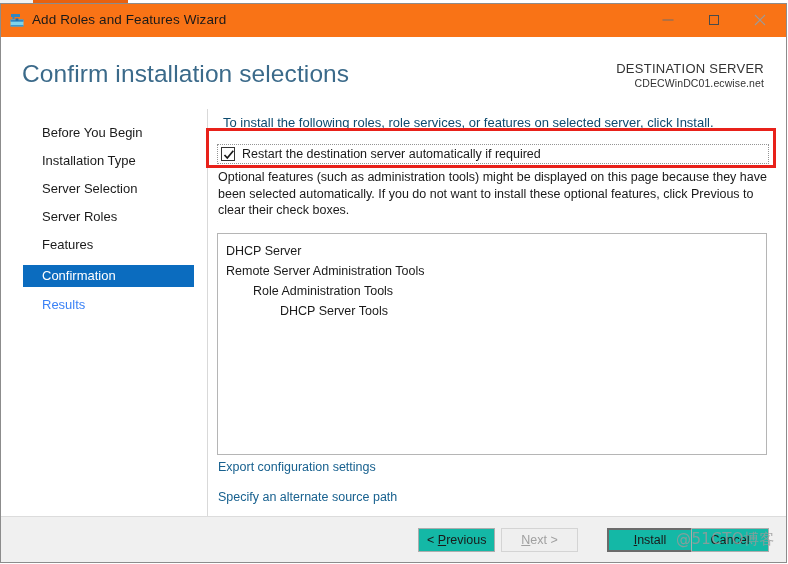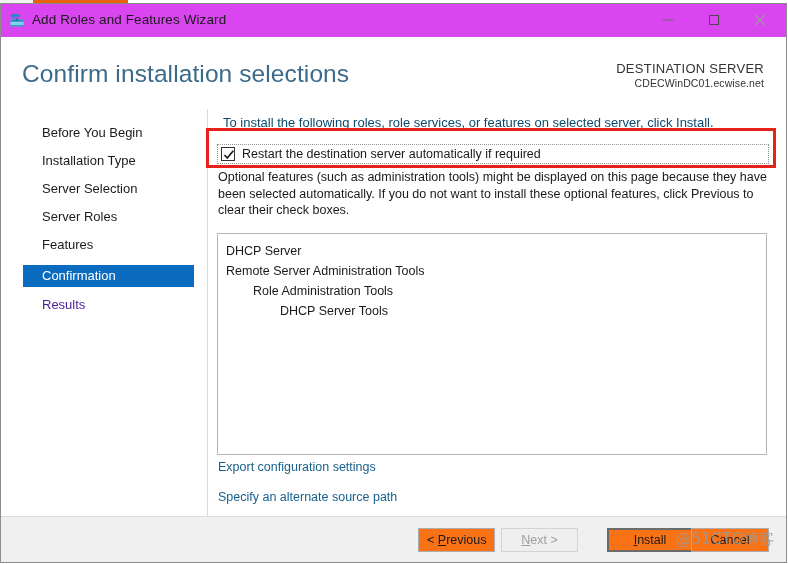--- a/index.html
+++ b/index.html
@@ -50,21 +50,21 @@
     background: #ffffff;
   }
 
   
   .titlebar {
     position: absolute;
     left: 0;
     top: 0;
     right: 0;
     height: 33px;
-    background: #d946ef;
+    background: #f97316;
     text-decoration: underline;
   }
   .title-icon {
     position: absolute;
     left: 9px;
     top: 9px;
     width: 17px;
     height: 16px;
   }
   .title-text {
@@ -178,21 +178,21 @@
     font-size: 13px;
     color: #1a1a1a;
     white-space: nowrap;
     cursor: default;
   }
   .nav-item.selected {
     background: #0b6cbf;
     color: #ffffff;
   }
   .nav-item.disabled {
-    color: #4c1d95;
+    color: #3b82f6;
   }
 
   
   .content {
     position: absolute;
     left: 206px;
     top: 0;
     right: 0;
     bottom: 0;
   }
@@ -311,21 +311,21 @@
   }
   .fbtn {
     position: absolute;
     top: 11px;
     height: 24px;
     min-width: 75px;
     padding: 0 8px;
     font-family: "Liberation Sans", sans-serif;
     font-size: 12.5px;
     color: #1a1a1a;
-    background: #f97316;
+    background: #14b8a6;
     border: 1px solid #adadad;
     box-sizing: border-box;
     cursor: default;
     line-height: 22px;
     text-align: center;
     white-space: nowrap;
   }
   .fbtn.disabled {
     color: #a0a0a0;
     background: #efefef;

